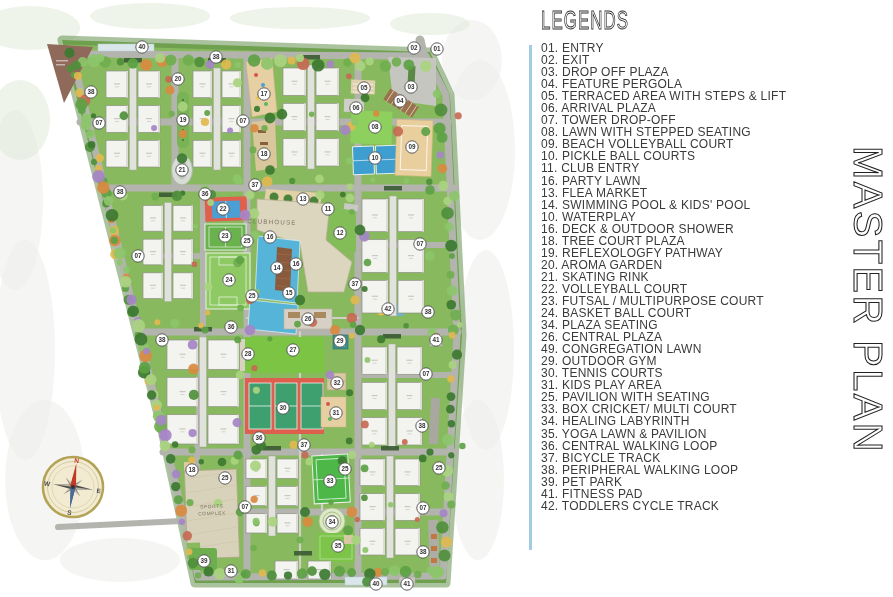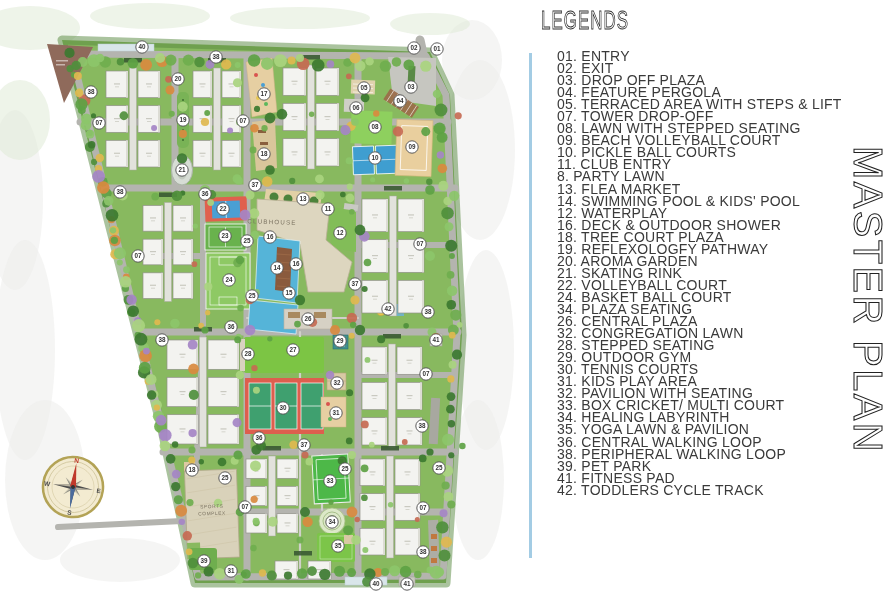--- a/index.html
+++ b/index.html
@@ -9,22 +9,22 @@
     font-family:"Liberation Sans", sans-serif;
   }
   #map-panel{position:absolute;left:0;top:0;width:530px;height:597px;}
   #legend-panel{position:absolute;left:538px;top:4px;width:240px;}
   #legend-title-svg{display:block;margin-left:1px;}
   .legend-body{position:relative;margin-top:8px;}
   .legend-accent-bar{
     position:absolute;left:-9px;top:3px;width:3px;height:505px;
   }
   #legend-list{
-    list-style:none;margin:16px;padding:0 0 0 3px;
-    font-size:14px;line-height:12.05px;letter-spacing:.25px;
+    list-style:none;margin:0;padding:0 0 0 3px;
+    font-size:12px;line-height:12.05px;letter-spacing:.25px;
     color:#3a3a3a;white-space:nowrap;
   }
   #side-title-svg{position:absolute;left:792px;top:138px;}
 </style>
 </head>
 <body>
 
 <div id="map-panel">
   <svg id="map-svg" width="530" height="597" viewBox="0 0 530 597">
       <g>
@@ -1135,48 +1135,50 @@
     <text x="2" y="23" font-size="24" letter-spacing="1.5" fill="none" stroke="#2f2f2f" stroke-width="0.85" textLength="88" lengthAdjust="spacingAndGlyphs" transform="scale(1,1.1)">LEGENDS</text>
   </svg>
   <div class="legend-body">
     <div class="legend-accent-bar" style="background: rgb(163, 204, 228);"></div>
     <ol id="legend-list">
         <li>01. ENTRY</li>
         <li>02. EXIT</li>
         <li>03. DROP OFF PLAZA</li>
         <li>04. FEATURE PERGOLA</li>
         <li>05. TERRACED AREA WITH STEPS &amp; LIFT</li>
+        <li>06. ARRIVAL PLAZA</li>
         <li>07. TOWER DROP-OFF</li>
         <li>08. LAWN WITH STEPPED SEATING</li>
         <li>09. BEACH VOLLEYBALL COURT</li>
         <li>10. PICKLE BALL COURTS</li>
         <li>11. CLUB ENTRY</li>
-        <li>8. PARTY LAWN</li>
+        <li>16. PARTY LAWN</li>
         <li>13. FLEA MARKET</li>
         <li>14. SWIMMING POOL &amp; KIDS' POOL</li>
-        <li>12. WATERPLAY</li>
+        <li>10. WATERPLAY</li>
         <li>16. DECK &amp; OUTDOOR SHOWER</li>
         <li>18. TREE COURT PLAZA</li>
         <li>19. REFLEXOLOGFY PATHWAY</li>
         <li>20. AROMA GARDEN</li>
         <li>21. SKATING RINK</li>
         <li>22. VOLLEYBALL COURT</li>
+        <li>23. FUTSAL / MULTIPURPOSE COURT</li>
         <li>24. BASKET BALL COURT</li>
         <li>34. PLAZA SEATING</li>
         <li>26. CENTRAL PLAZA</li>
-        <li>32. CONGREGATION LAWN</li>
-        <li>28. STEPPED SEATING</li>
+        <li>49. CONGREGATION LAWN</li>
         <li>29. OUTDOOR GYM</li>
         <li>30. TENNIS COURTS</li>
         <li>31. KIDS PLAY AREA</li>
-        <li>32. PAVILION WITH SEATING</li>
+        <li>25. PAVILION WITH SEATING</li>
         <li>33. BOX CRICKET/ MULTI COURT</li>
         <li>34. HEALING LABYRINTH</li>
         <li>35. YOGA LAWN &amp; PAVILION</li>
         <li>36. CENTRAL WALKING LOOP</li>
+        <li>37. BICYCLE TRACK</li>
         <li>38. PERIPHERAL WALKING LOOP</li>
         <li>39. PET PARK</li>
         <li>41. FITNESS PAD</li>
         <li>42. TODDLERS CYCLE TRACK</li>
       </ol>
   </div>
 </div>
 
 <svg id="side-title-svg" width="100" height="450">
   <text transform="translate(62,8) rotate(90)" font-size="41" letter-spacing="2.5" fill="none" stroke="#222222" stroke-width="1.05" textLength="308" lengthAdjust="spacingAndGlyphs">MASTER PLAN</text>

